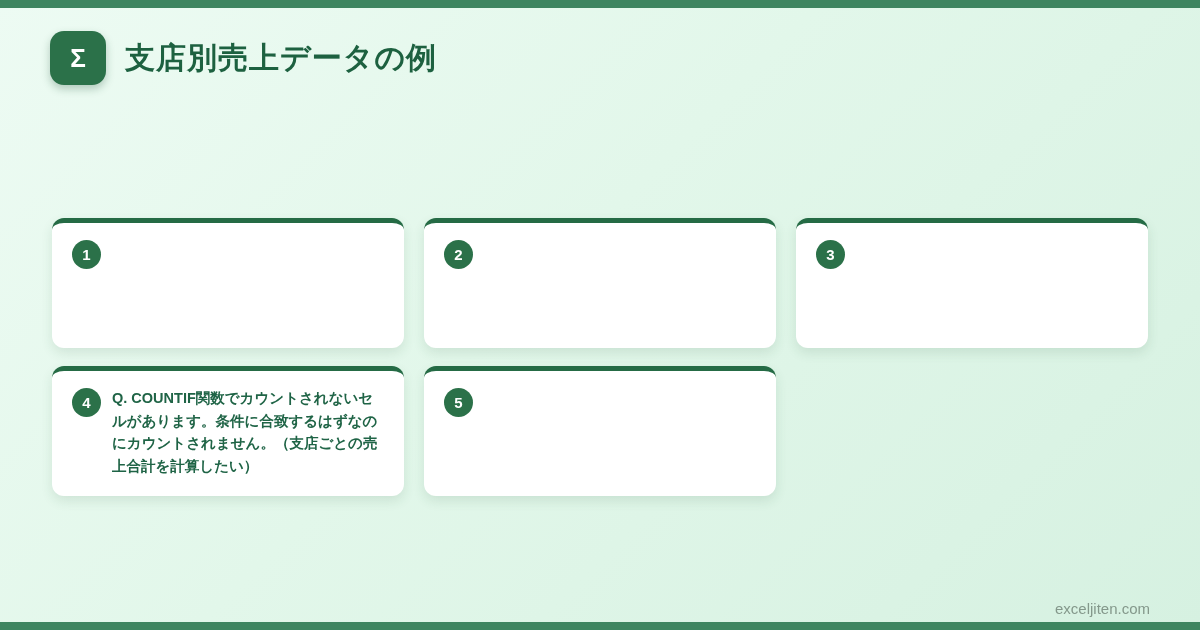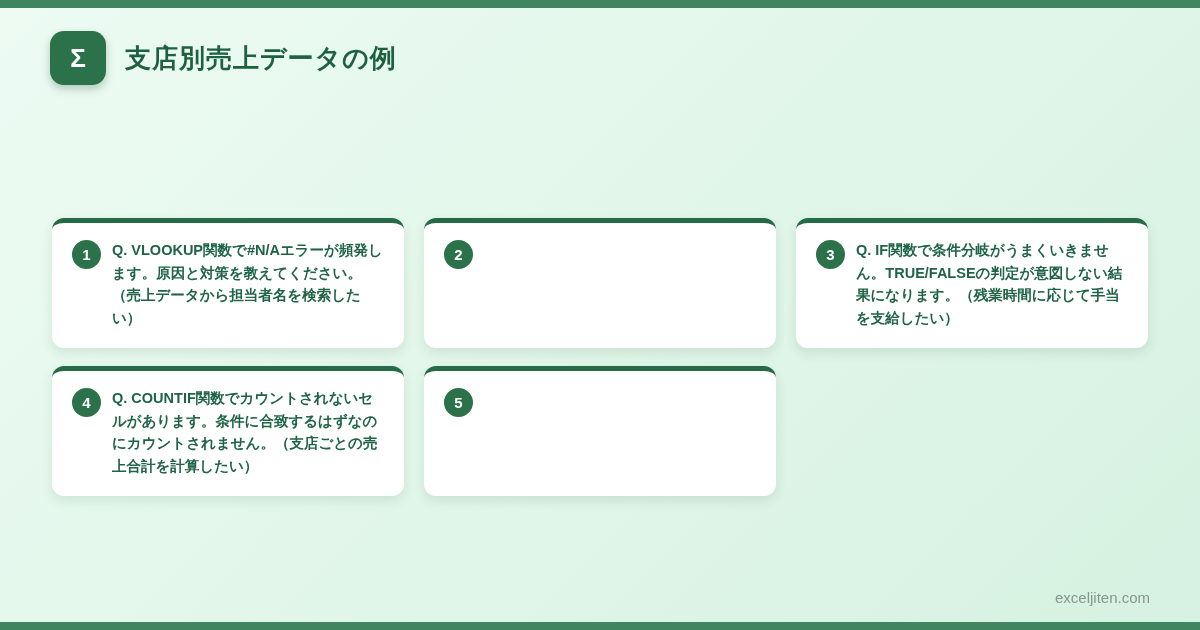--- a/index.html
+++ b/index.html
@@ -41,21 +41,21 @@
     color: #ffffff;
     font-size: 26px;
     font-weight: 700;
     display: flex;
     align-items: center;
     justify-content: center;
     box-shadow: 0 4px 8px rgba(25, 80, 50, 0.28);
   }
   .page-title {
     margin-left: 19px;
-    font-size: 26px;
+    font-size: 30px;
     font-weight: 700;
     color: #1d6140;
     letter-spacing: 1px;
   }
 
   .cards-grid {
     position: absolute;
     left: 52px;
     top: 218px;
     width: 1096px;
@@ -97,21 +97,21 @@
     font-weight: 700;
     color: #1f6446;
     line-height: 22.5px;
     text-align: left;
     overflow: hidden;
   }
 
   .footer-site {
     position: absolute;
     right: 50px;
-    bottom: 24px;
+    bottom: 13px;
     font-size: 15px;
     color: #84988b;
   }
 </style>
 </head>
 <body>
 
 <div class="stage">
 
   <div class="bar top"></div>
@@ -120,30 +120,28 @@
     <div class="app-icon">
       <span>Σ</span>
     </div>
     <div class="page-title">支店別売上データの例</div>
   </div>
 
   <div class="cards-grid">
 
     <div class="card">
       <div class="num-badge">1</div>
-      <div class="q-text">Q. VLOOKUP関数で#N/Aエラーが頻発します。原因と対策を教えてください。（売上データから担当者名を検索したい）</div>
     </div>
 
     <div class="card">
       <div class="num-badge">2</div>
     </div>
 
     <div class="card">
       <div class="num-badge">3</div>
-      <div class="q-text">Q. IF関数で条件分岐がうまくいきません。TRUE/FALSEの判定が意図しない結果になります。（残業時間に応じて手当を支給したい）</div>
     </div>
 
     <div class="card">
       <div class="num-badge">4</div>
       <div class="q-text">Q. COUNTIF関数でカウントされないセルがあります。条件に合致するはずなのにカウントされません。（支店ごとの売上合計を計算したい）</div>
     </div>
 
     <div class="card">
       <div class="num-badge">5</div>
     </div>

